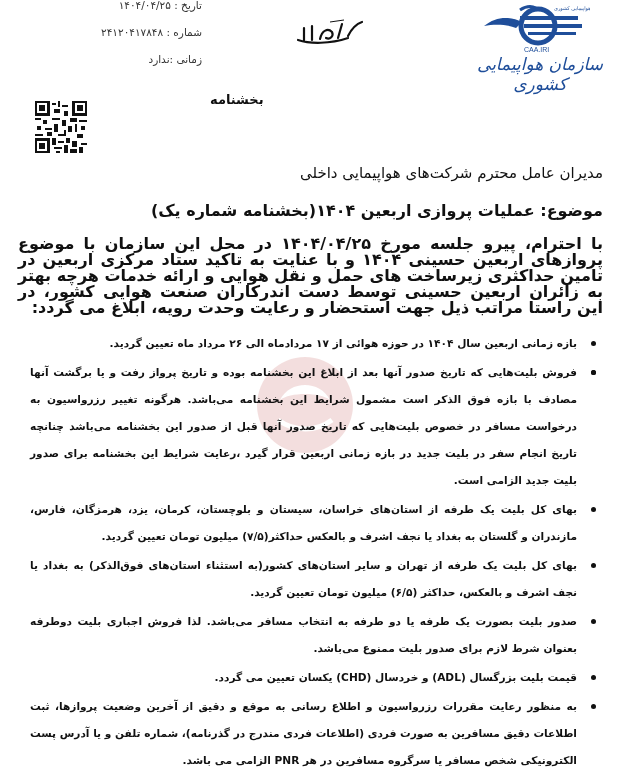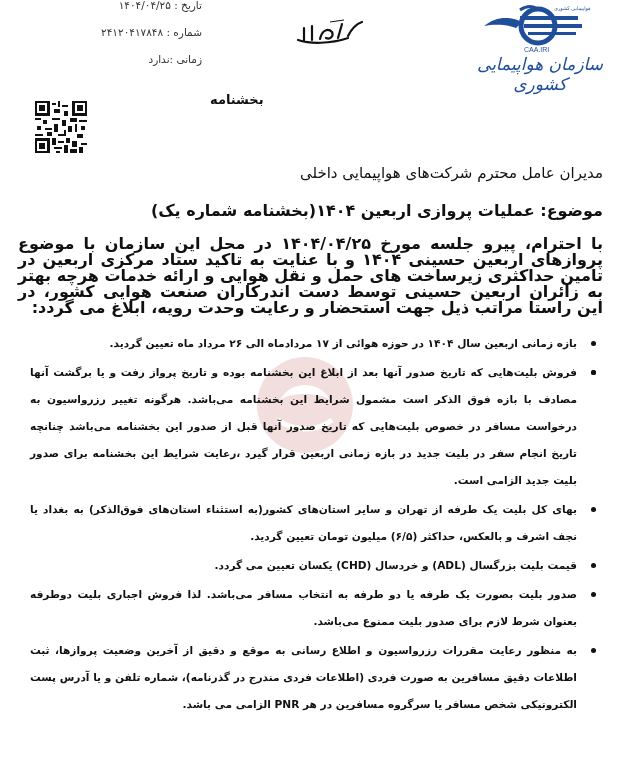--- a/index.html
+++ b/index.html
@@ -111,19 +111,20 @@
   <svg class="watermark" viewBox="0 0 110 110">
     <circle cx="55" cy="55" r="48" fill="#c0504d"></circle>
     <path d="M30 50 C40 30 70 30 80 50 C70 42 40 42 30 50 Z" fill="#fff"></path>
     <path d="M28 70 C45 82 66 82 82 70" stroke="#fff" stroke-width="5" fill="none"></path>
   </svg>
 
   <ul class="bullets">
     <li><span class="dot"></span><span>بازه زمانی اربعین سال ۱۴۰۴ در حوزه هوائی از ۱۷ مردادماه الی ۲۶ مرداد ماه تعیین گردید.</span></li>
     <li><span class="dot"></span></li>
     <li><span class="dot"></span><span>فروش بلیت‌هایی که تاریخ صدور آنها بعد از ابلاغ این بخشنامه بوده و تاریخ پرواز رفت و یا برگشت آنها مصادف با بازه فوق الذکر است مشمول شرایط این بخشنامه می‌باشد. هرگونه تغییر رزرواسیون به درخواست مسافر در خصوص بلیت‌هایی که تاریخ صدور آنها قبل از صدور این بخشنامه می‌باشد چنانچه تاریخ انجام سفر در بلیت جدید در بازه زمانی اربعین قرار گیرد ،رعایت شرایط این بخشنامه برای صدور بلیت جدید الزامی است.</span></li>
+    <li><span class="dot"></span><span>بهای کل بلیت یک طرفه از استان‌های خراسان، سیستان و بلوچستان، کرمان، یزد، هرمزگان، فارس، مازندران و گلستان به بغداد یا نجف اشرف و بالعکس حداکثر(۷/۵) میلیون تومان تعیین گردید.</span></li>
     <li><span class="dot"></span><span>بهای کل بلیت یک طرفه از تهران و سایر استان‌های کشور(به استثناء استان‌های فوق‌الذکر) به بغداد یا نجف اشرف و بالعکس، حداکثر (۶/۵) میلیون تومان تعیین گردید.</span></li>
+    <li><span class="dot"></span><span>صدور بلیت بصورت یک طرفه یا دو طرفه به انتخاب مسافر می‌باشد. لذا فروش اجباری بلیت دوطرفه بعنوان شرط لازم برای صدور بلیت ممنوع می‌باشد.</span></li>
     <li><span class="dot"></span><span>قیمت بلیت بزرگسال (ADL) و خردسال (CHD) یکسان تعیین می گردد.</span></li>
-    <li><span class="dot"></span><span>صدور بلیت بصورت یک طرفه یا دو طرفه به انتخاب مسافر می‌باشد. لذا فروش اجباری بلیت دوطرفه بعنوان شرط لازم برای صدور بلیت ممنوع می‌باشد.</span></li>
     <li><span class="dot"></span><span>به منظور رعایت مقررات رزرواسیون و اطلاع رسانی به موقع و دقیق از آخرین وضعیت پروازها، ثبت اطلاعات دقیق مسافرین به صورت فردی (اطلاعات فردی مندرج در گذرنامه)، شماره تلفن و یا آدرس پست الکترونیکی شخص مسافر یا سرگروه مسافرین در هر PNR الزامی می باشد.</span></li>
   </ul>
 
 </div>
 
 </body></html>

